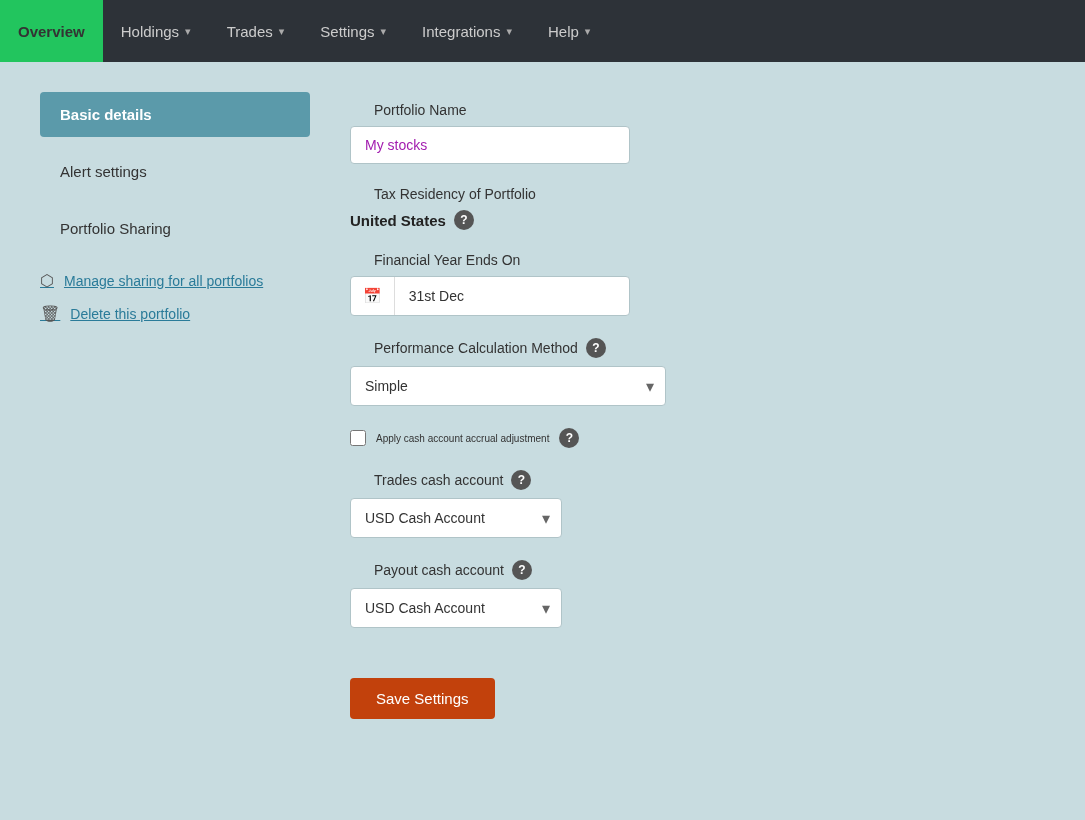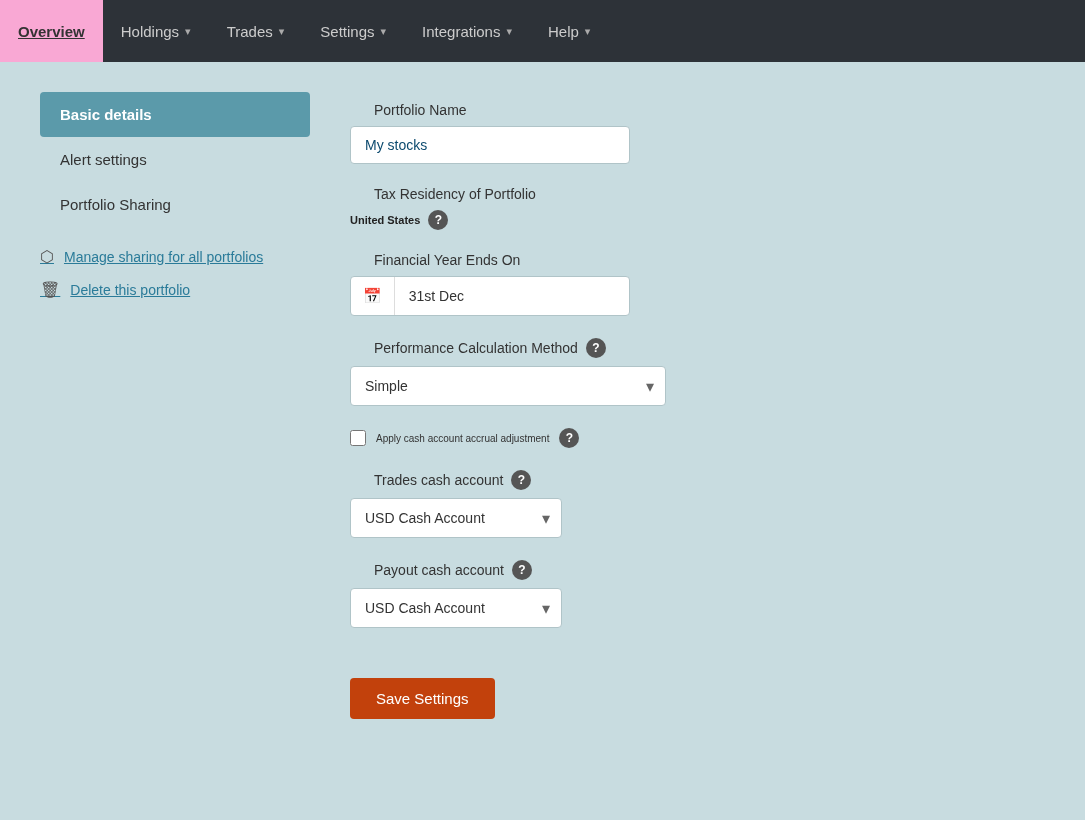--- a/index.html
+++ b/index.html
@@ -16,24 +16,23 @@
       display: flex;
       align-items: center;
       padding: 0 18px;
       color: #ccc;
       font-size: 15px;
       cursor: pointer;
       white-space: nowrap;
       gap: 6px;
     }
     .nav-item.active {
-      background: #f9a8d4;
+      background: #22c55e;
       color: #333;
       font-weight: bold;
-      text-decoration: underline;
     }
     .nav-arrow {
       font-size: 11px;
       color: #aaa;
     }
 
     
     .main {
       display: flex;
       padding: 30px 40px;
@@ -44,21 +43,21 @@
     .sidebar {
       width: 270px;
       flex-shrink: 0;
     }
     .sidebar-item {
       padding: 14px 20px;
       border-radius: 4px;
       cursor: pointer;
       font-size: 15px;
       color: #333;
-      margin-bottom: 0;
+      margin-bottom: 12px;
     }
     .sidebar-item.active {
       background: #5b9aaa;
       color: #fff;
       font-weight: bold;
     }
     .sidebar-link-group {
       margin-top: 20px;
       display: flex;
       flex-direction: column;
@@ -99,25 +98,25 @@
       gap: 8px;
       margin-bottom: 8px;
     }
     .form-input {
       width: 280px;
       padding: 10px 14px;
       border: 1px solid #b0c4c8;
       border-radius: 4px;
       font-size: 14px;
       background: #fff;
-      color: #0c4a6e;
+      color: #a21caf;
     }
 
     .tax-value {
-      font-size: 11px;
+      font-size: 15px;
       font-weight: bold;
       color: #222;
     }
     .help-icon {
       display: inline-flex;
       align-items: center;
       justify-content: center;
       width: 20px;
       height: 20px;
       border-radius: 50%;

